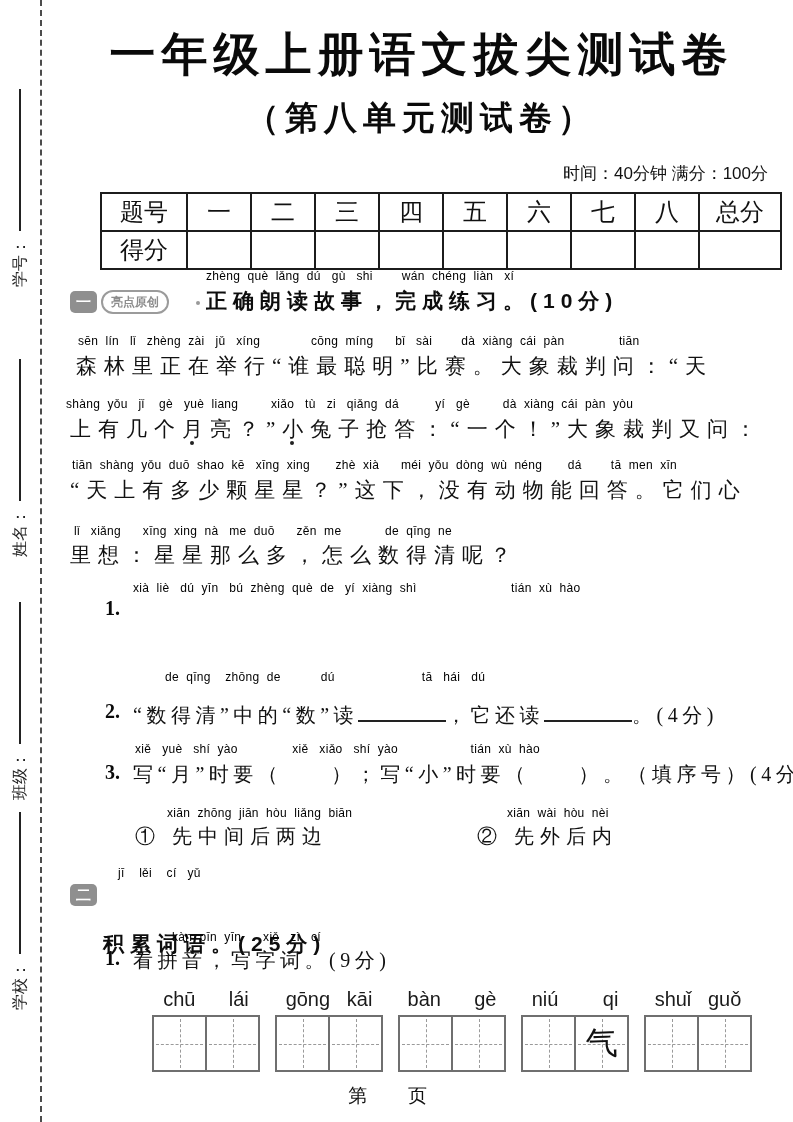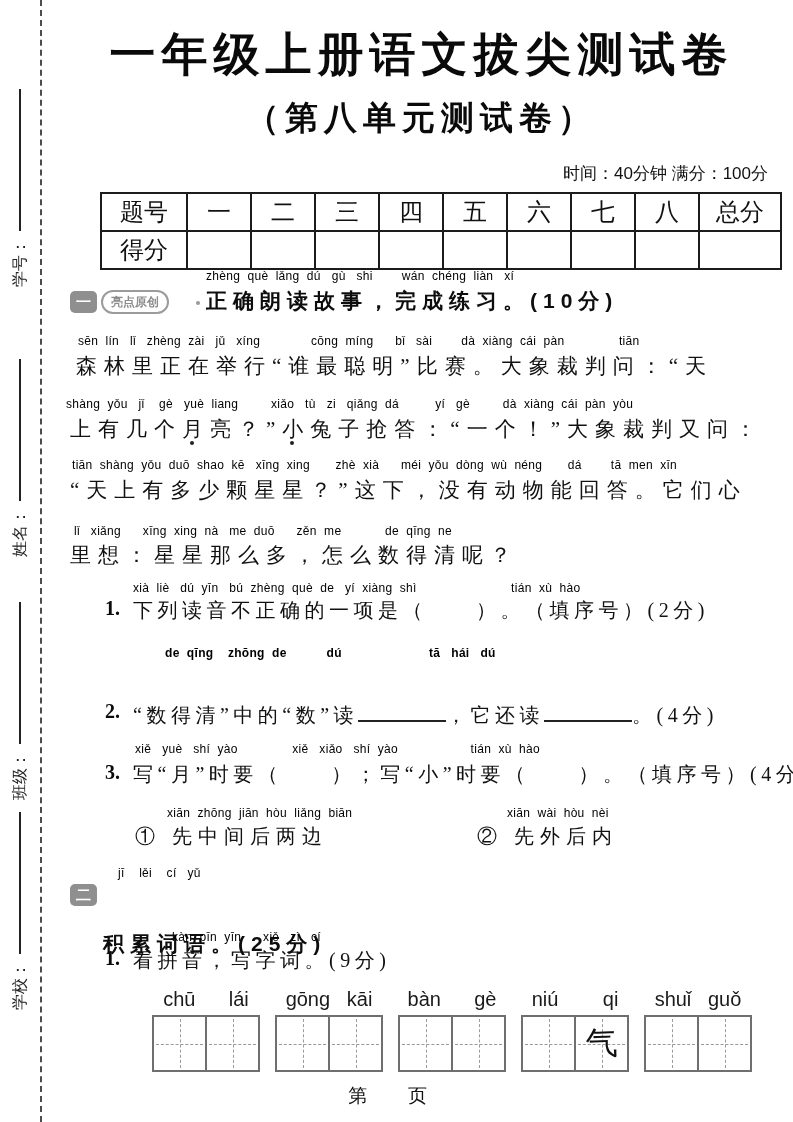--- a/index.html
+++ b/index.html
@@ -152,23 +152,22 @@
   <div class="hz" style="left:70px; top:415px;"><span>上有几个</span><span class="dz">月</span><span>亮？”</span><span class="dz">小</span><span>兔子抢答：“一个！”大象裁判又问：</span></div>
 
   <div class="py" style="left:72px; top:458px;">tiān  shàng  yǒu  duō  shao  kē   xīng  xing       zhè  xià      méi  yǒu  dòng  wù  néng       dá        tā  men  xīn</div>
   <div class="hz" style="left:70px; top:476px;">“天上有多少颗星星？”这下，没有动物能回答。它们心</div>
 
   <div class="py" style="left:74px; top:524px;">lǐ   xiǎng      xīng  xing  nà   me  duō      zěn  me            de  qīng  ne</div>
   <div class="hz" style="left:70px; top:541px;">里想：星星那么多，怎么数得清呢？</div>
 
   <div class="py" style="left:133px; top:581px;">xià  liè   dú  yīn   bú  zhèng  què  de   yí  xiàng  shì                          tián  xù  hào</div>
   <div class="qnum" style="left:105px; top:597px;">1.</div>
-  <div class="qtext" style="left:133px; top:597px;">下列读音不正确的一项是（　　）。（填序号）(2分)</div>
-
-  <div class="py" style="left:165px; top:646px;font-weight:bold;">de  qīng    zhōng  de           dú                        tā   hái   dú</div>
+
+  <div class="py" style="left:165px; top:670px;">de  qīng    zhōng  de           dú                        tā   hái   dú</div>
   <div class="qnum" style="left:105px; top:700px;">2.</div>
   <div class="qtext" style="left:133px; top:700px;"><span>“数得清”中的“数”读</span><span class="blank"></span><span>，它还读</span><span class="blank"></span><span>。(4分)</span></div>
 
   <div class="py" style="left:135px; top:742px;">xiě   yuè   shí  yào               xiě   xiǎo   shí  yào                    tián  xù  hào</div>
   <div class="qnum" style="left:105px; top:761px;">3.</div>
   <div class="qtext" style="left:133px; top:761px;">写“月”时要（　　）；写“小”时要（　　）。（填序号）(4分)</div>
 
   <div class="py" style="left:167px; top:806px;">xiān  zhōng  jiān  hòu  liǎng  biān</div>
   <div class="py" style="left:507px; top:806px;">xiān  wài  hòu  nèi</div>
   <div class="qtext" style="left:135px; top:823px; letter-spacing:6px;"><span>①</span> <span>先中间后两边</span></div>

